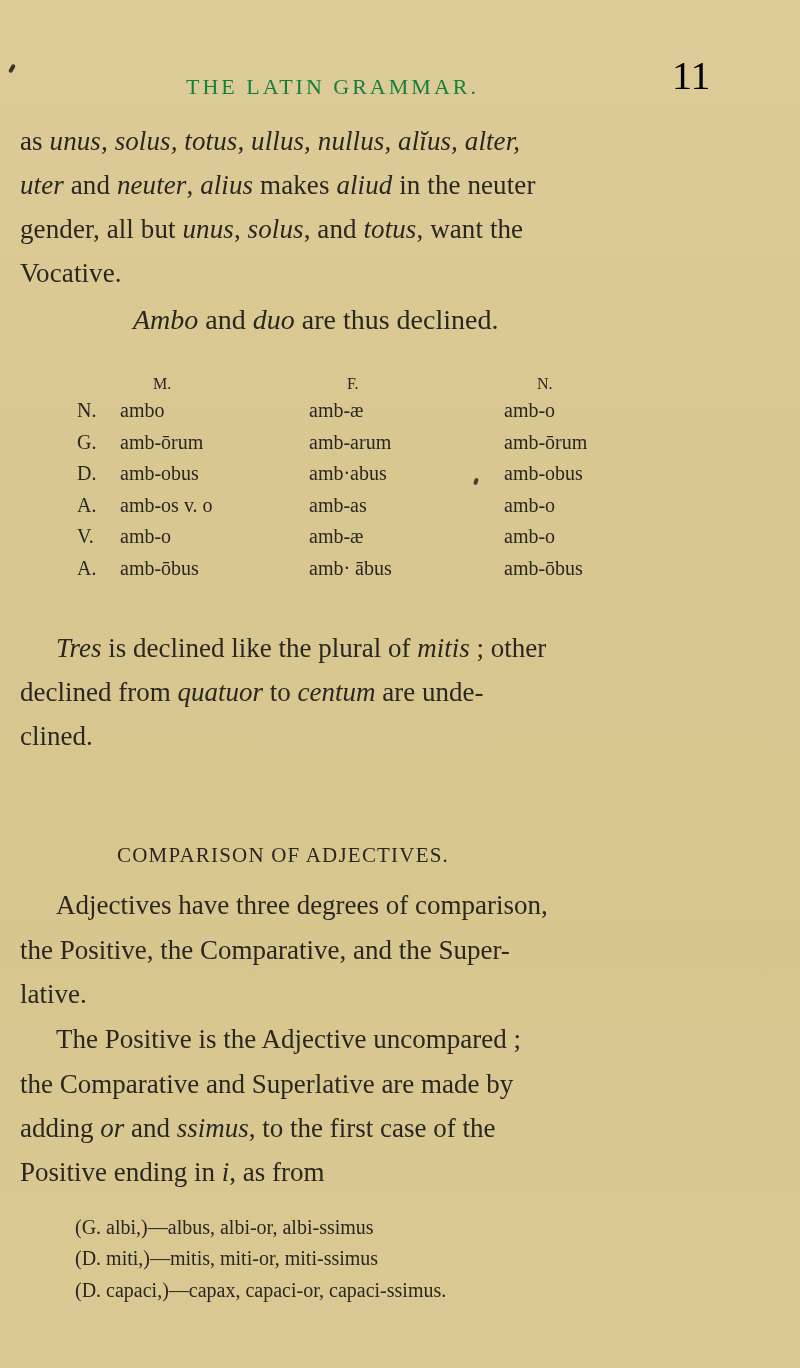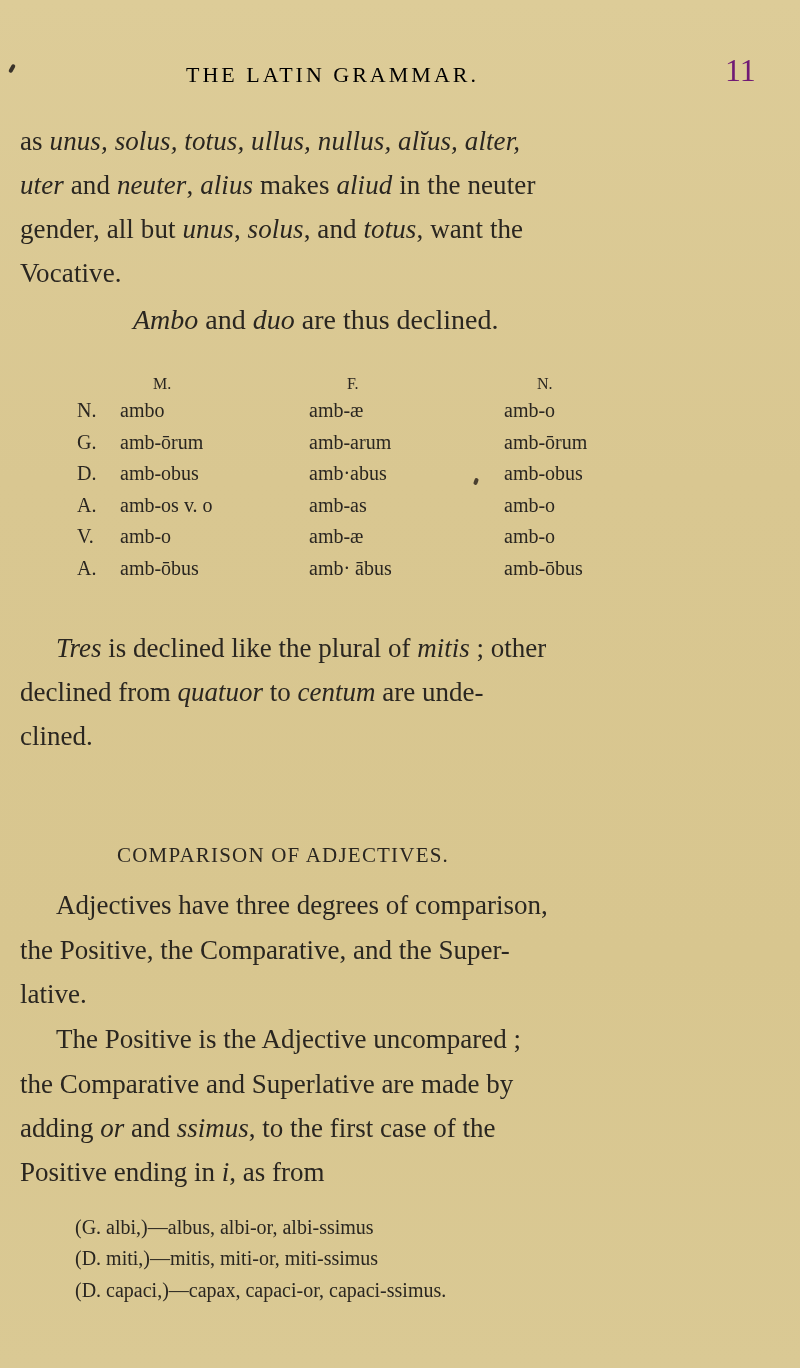--- a/index.html
+++ b/index.html
@@ -17,31 +17,31 @@
     position: relative;
   }
   .page {
     position: absolute;
     left: 0; top: 0;
     width: 800px;
     height: 1368px;
   }
   .abs { position: absolute; white-space: nowrap; }
   .running-head {
-    top: 62px;
+    top: 74px;
     left: 186px;
     font-size: 22px;
     letter-spacing: 3px;
-    color: #000000;
+    color: #15803d;
   }
   .page-number {
     top: 52px;
-    left: 725px;
-    font-size: 32px;
-    color: #701a75;
+    left: 672px;
+    font-size: 40px;
+    color: #000000;
   }
   .tick-mark {
     top: 64px;
     left: 10px;
     width: 4px;
     height: 9px;
     background: #3a332a;
     transform: rotate(30deg);
     border-radius: 2px;
   }

